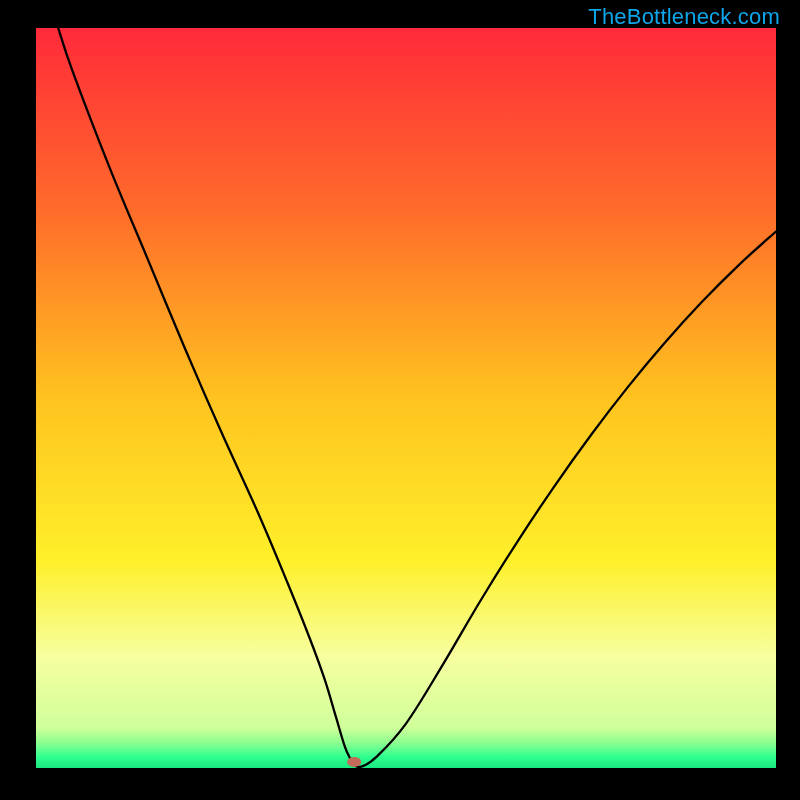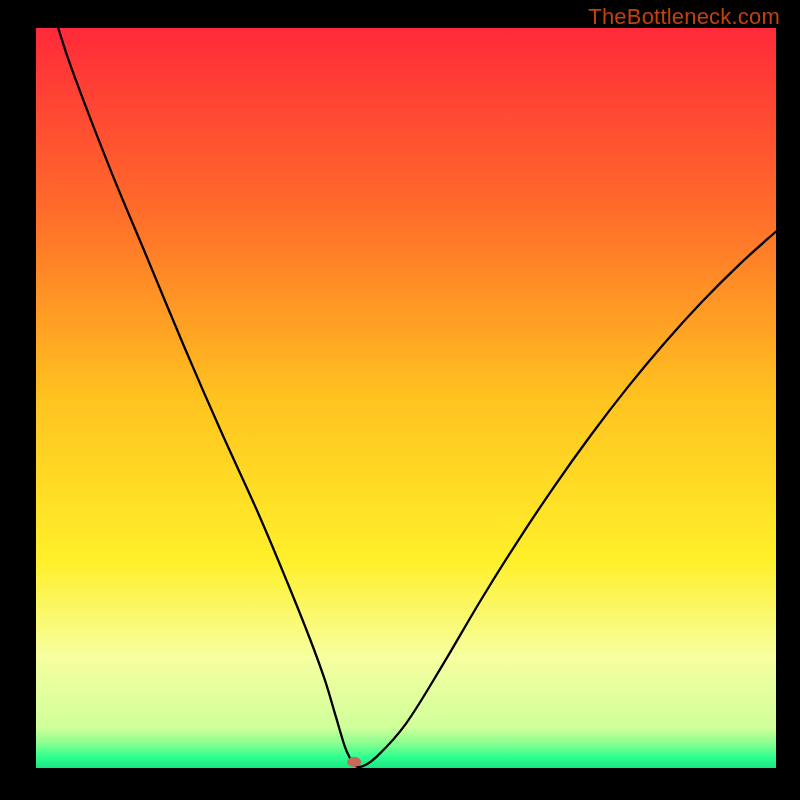--- a/index.html
+++ b/index.html
@@ -14,21 +14,21 @@
   .outer {
     position: relative;
     width: 800px;
     height: 800px;
     background: #000;
   }
   .watermark {
     position: absolute;
     top: 4px;
     right: 20px;
-    color: #c2410c;
+    color: #0ea5e9;
     font-size: 22px;
     letter-spacing: 0.2px;
     z-index: 5;
   }
   svg.plot {
     position: absolute;
     left: 36px;
     top: 28px;
     width: 740px;
     height: 740px;

